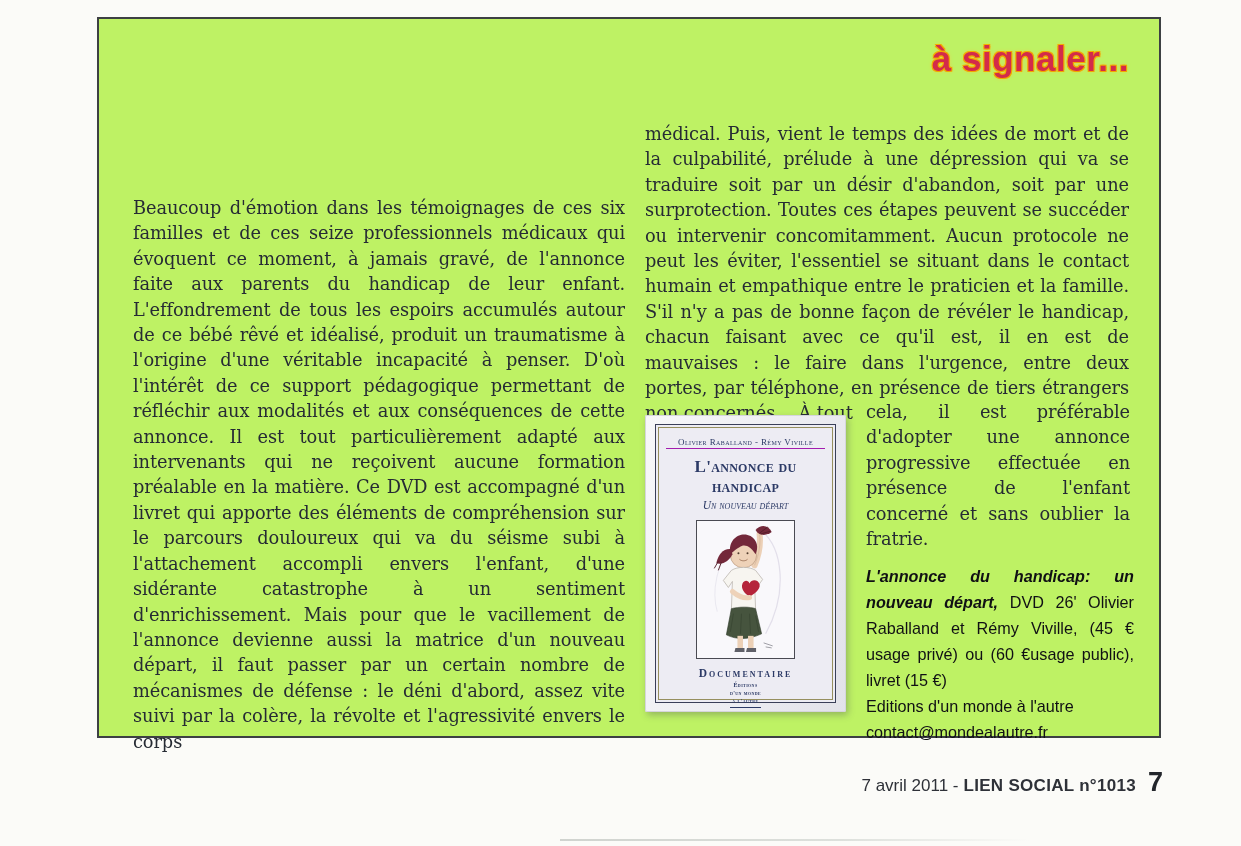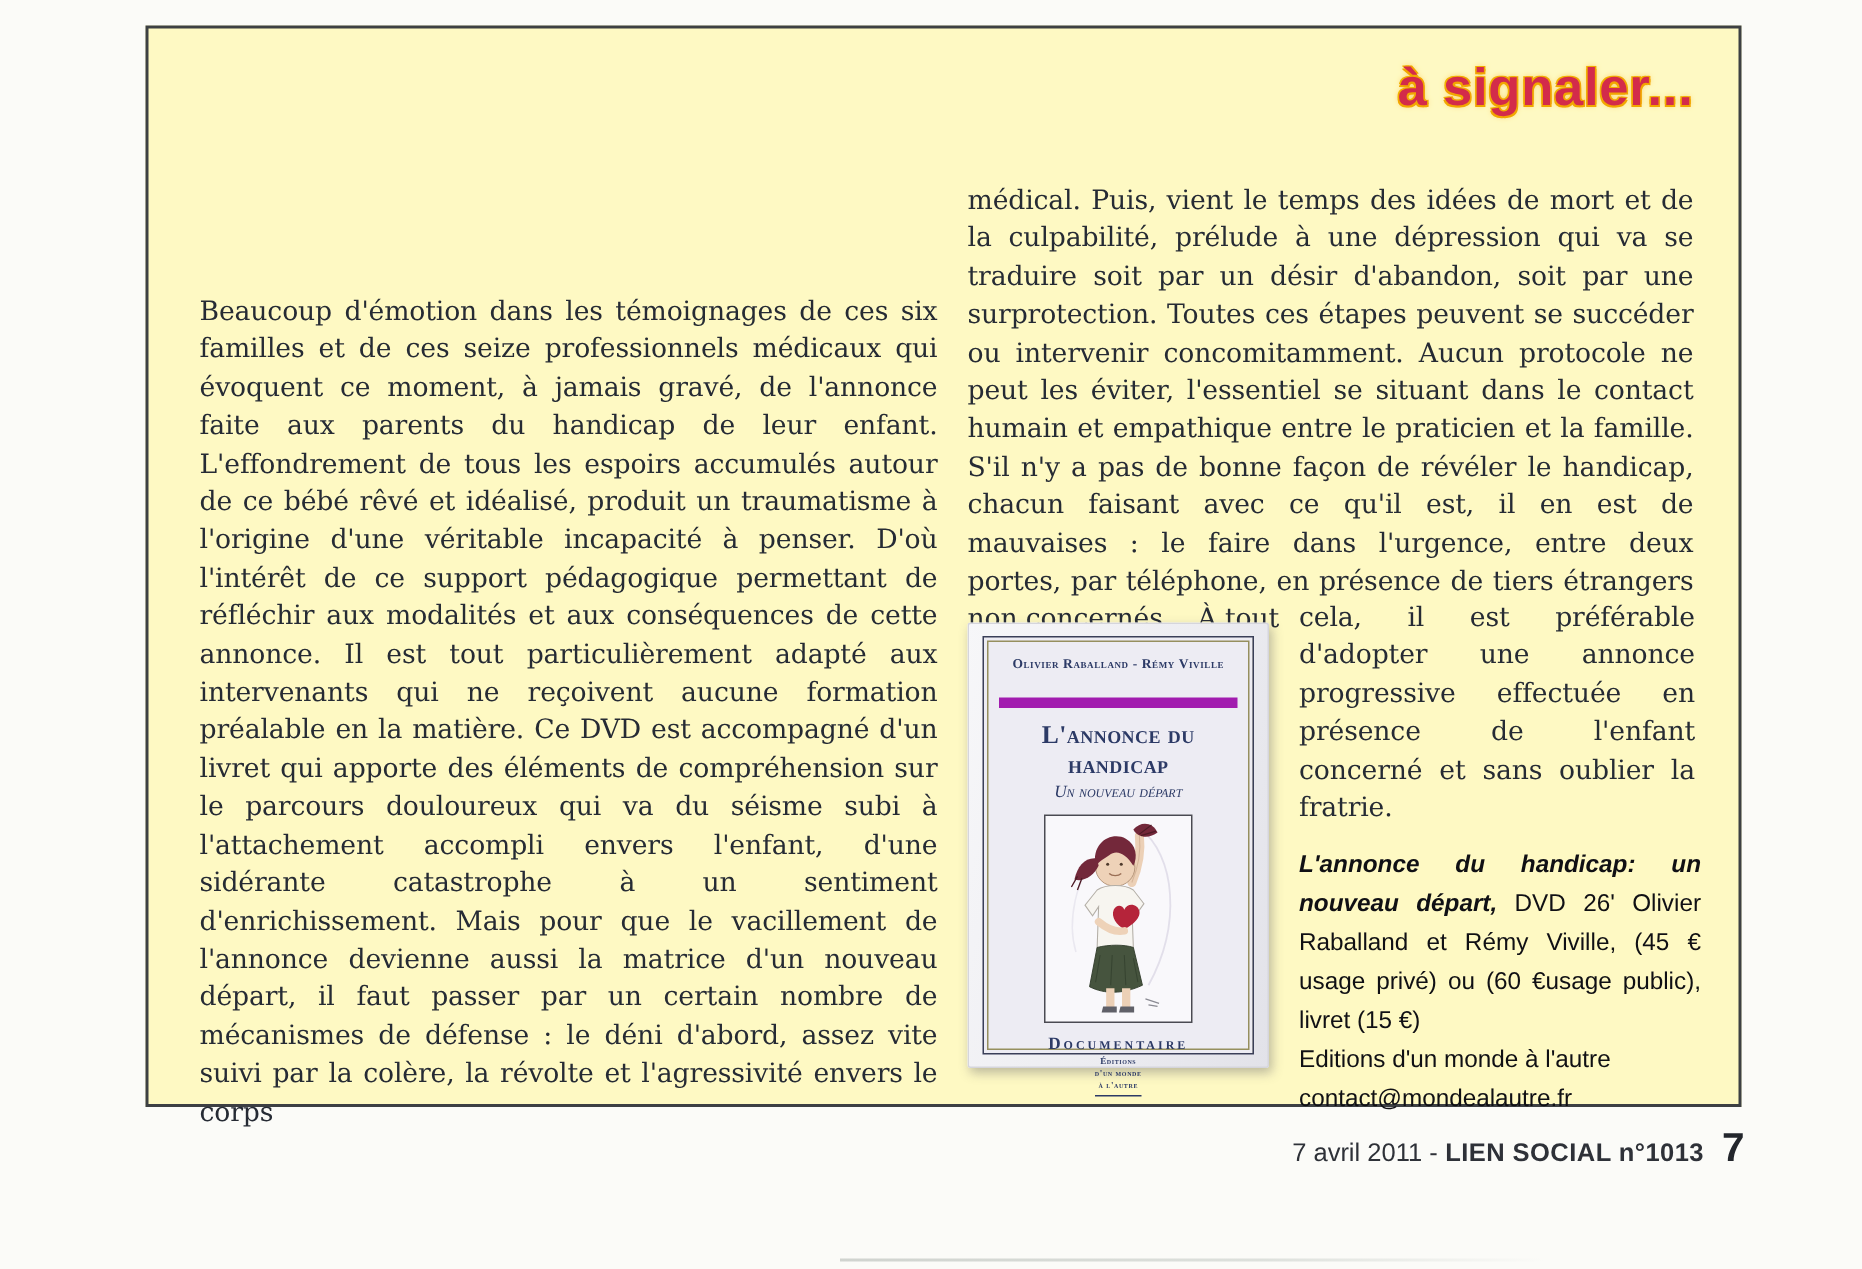--- a/index.html
+++ b/index.html
@@ -6,21 +6,21 @@
   body{
     width:1241px;height:846px;position:relative;
     background:#fbfbf8;
     font-family:"Liberation Sans",sans-serif;
     overflow:hidden;
   }
   .sheet{position:absolute;inset:0;}
   
   .panel{
     position:absolute;left:97px;top:17px;width:1060px;height:717px;
-    background:#fef9c3;border:2px solid #3d4043;
+    background:#bef264;border:2px solid #3d4043;
   }
   
   .signaler{
     position:absolute;top:20px;right:30px;
     font-size:35px;font-weight:700;letter-spacing:.5px;
     color:#d32b4a;
     text-shadow:1px 1px 0 #f2a600,-1px -1px 0 #f2b000,1px -1px 0 #f2a600,-1px 1px 0 #f2a600,0 0 4px #f7c24a;
   }
   
   .title{
@@ -48,23 +48,23 @@
   .dvd-inner{
     height:100%;box-sizing:border-box;
     background:#edecf3;
     border:1px solid #3a3f58;
     box-shadow:inset 0 0 0 2px #edecf3, inset 0 0 0 3px #968f5e;
     display:flex;flex-direction:column;align-items:center;
     padding:12px 10px 8px;
     font-family:"Liberation Serif",serif;color:#2c3a66;
   }
   .dvd-authors{
-    font-variant:small-caps;font-weight:700;font-size:9px;letter-spacing:.4px;
+    font-variant:small-caps;font-weight:400;font-size:9px;letter-spacing:.4px;
     width:100%;text-align:center;
-    border-bottom:7px solid #a21caf;padding-bottom:18px;
+    border-bottom:1px solid #a21caf;padding-bottom:1px;
   }
   .dvd-title{
     margin-top:8px;font-variant:small-caps;font-weight:700;font-size:17px;letter-spacing:.3px;
     text-align:center;
   }
   .dvd-subtitle{
     margin-top:2px;font-variant:small-caps;font-weight:400;font-style:italic;font-size:11.5px;
     text-align:right;
   }
   .dvd-art{
@@ -82,21 +82,21 @@
   }
   
   .caption{
     position:absolute;left:767px;top:544px;width:268px;
     font-size:16.2px;line-height:26px;color:#101014;
   }
   .caption .cap-par{text-align:justify;margin:0;}
   .cap-lead{font-weight:700;font-style:italic;}
   
   .footer{
-    position:absolute;top:750px;right:78px;
+    position:absolute;top:767px;right:78px;
     display:flex;align-items:baseline;
     font-size:17px;color:#2e3138;text-align:center;
   }
   .footer .journal{font-weight:700;margin-left:5px;letter-spacing:.3px;}
   .footer .pagenum{font-weight:700;font-size:27px;margin-left:12px;color:#23262c;}
   
   .scan-line{
     position:absolute;left:560px;top:839px;width:470px;height:2px;
     background:linear-gradient(90deg,#b9beb9,#cdd2cd 60%,transparent);
     opacity:.65;

